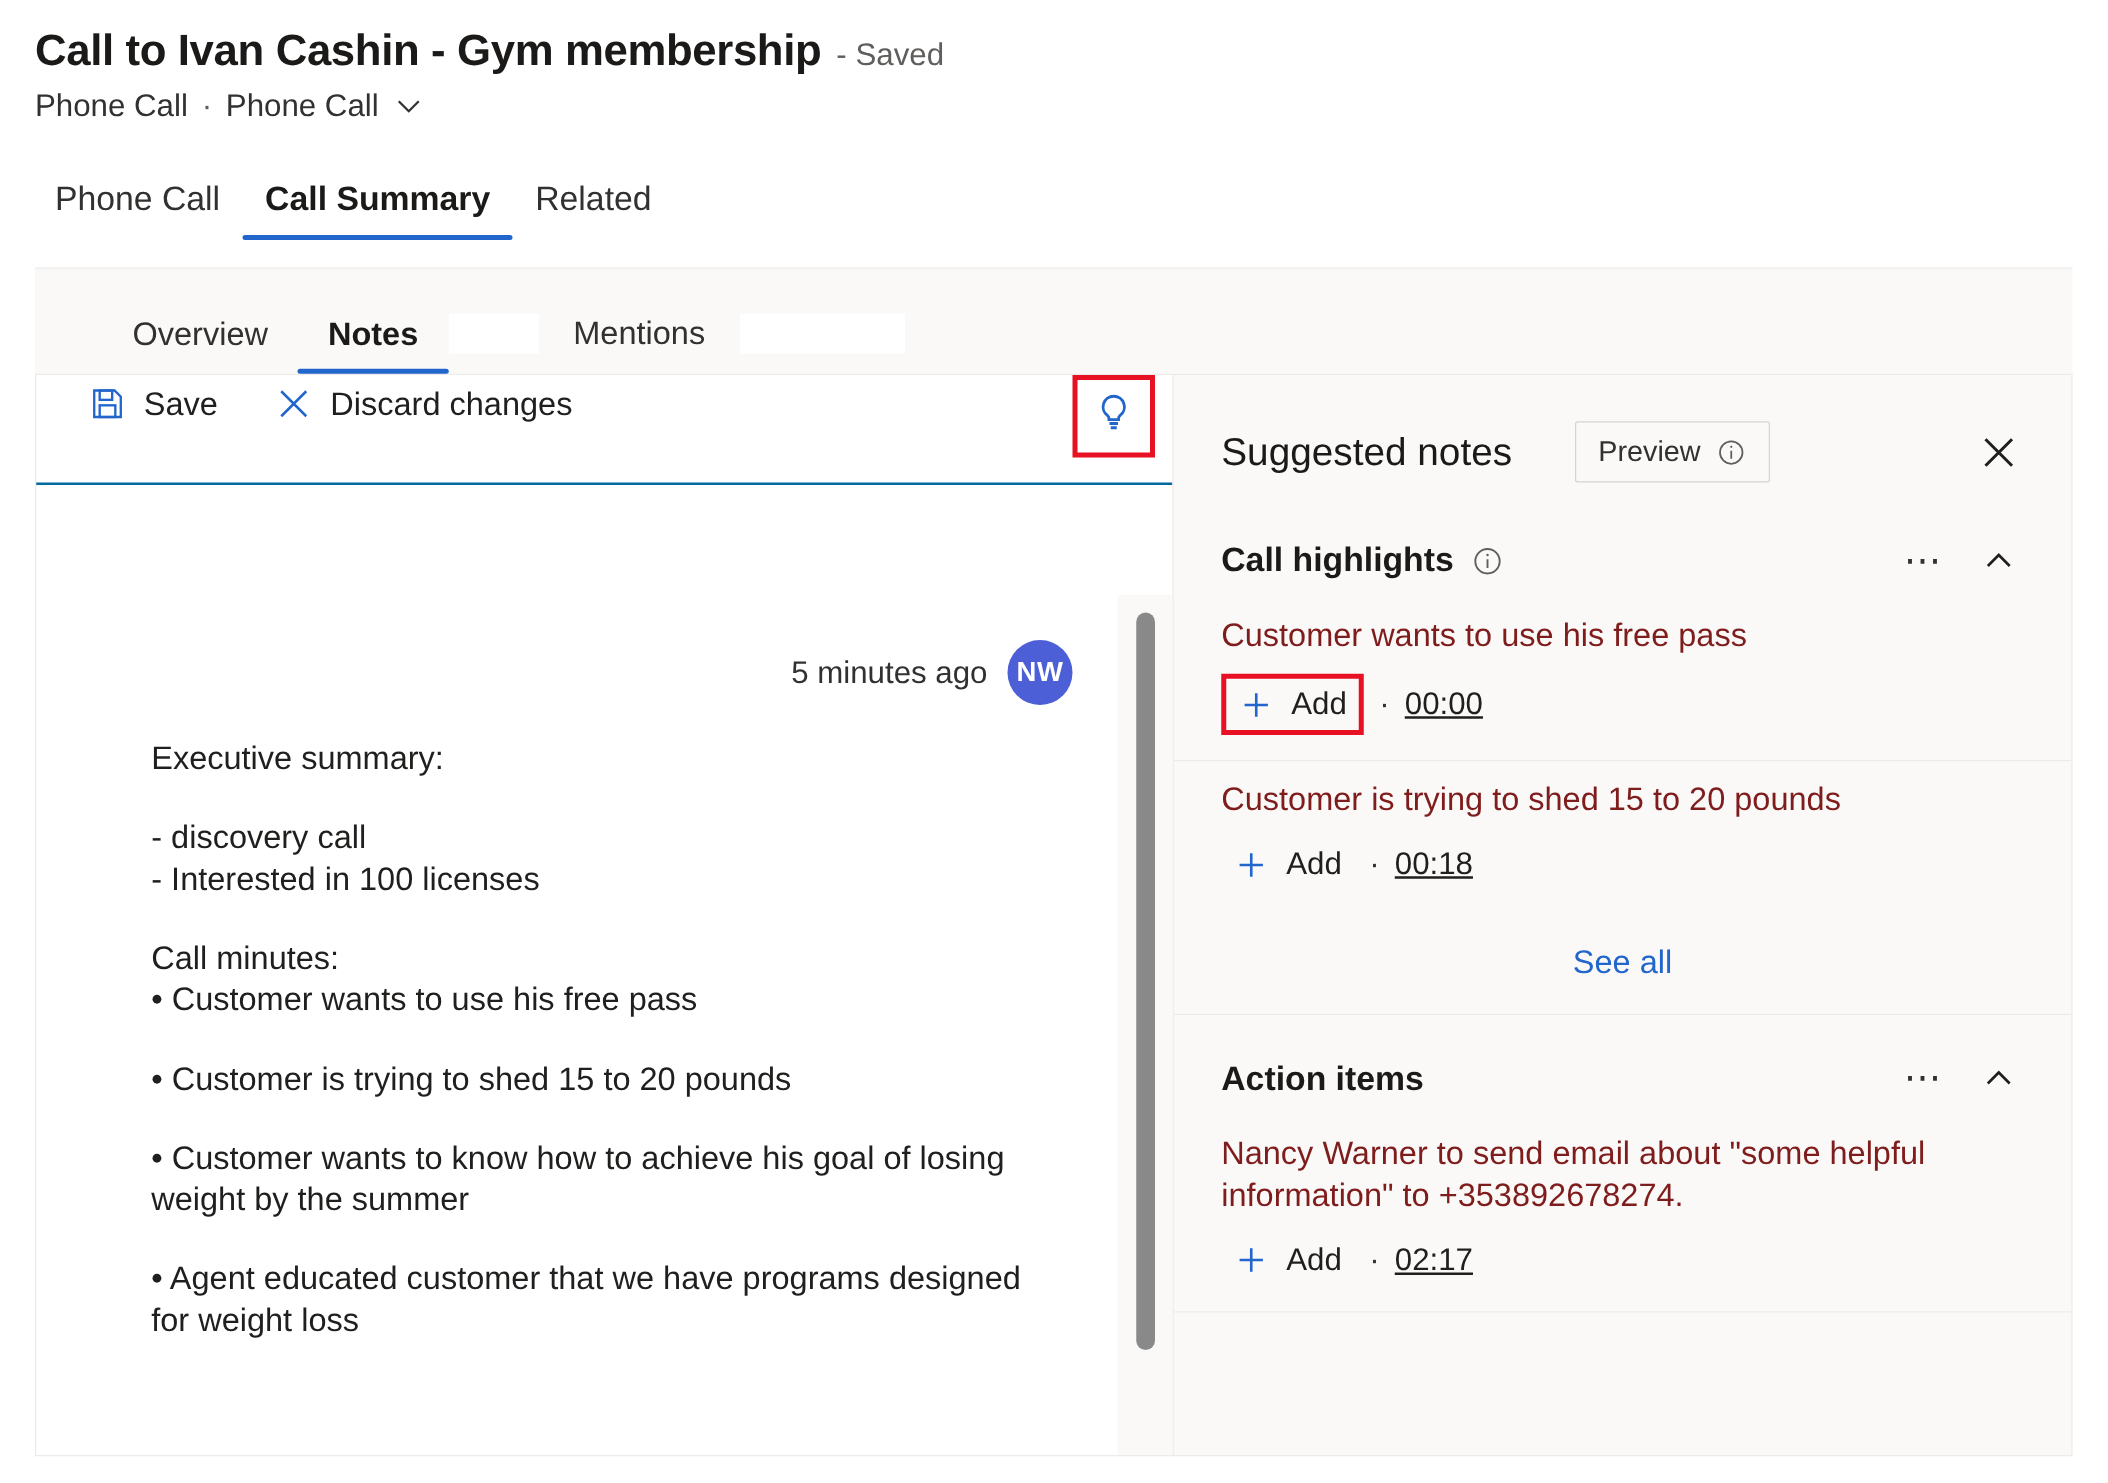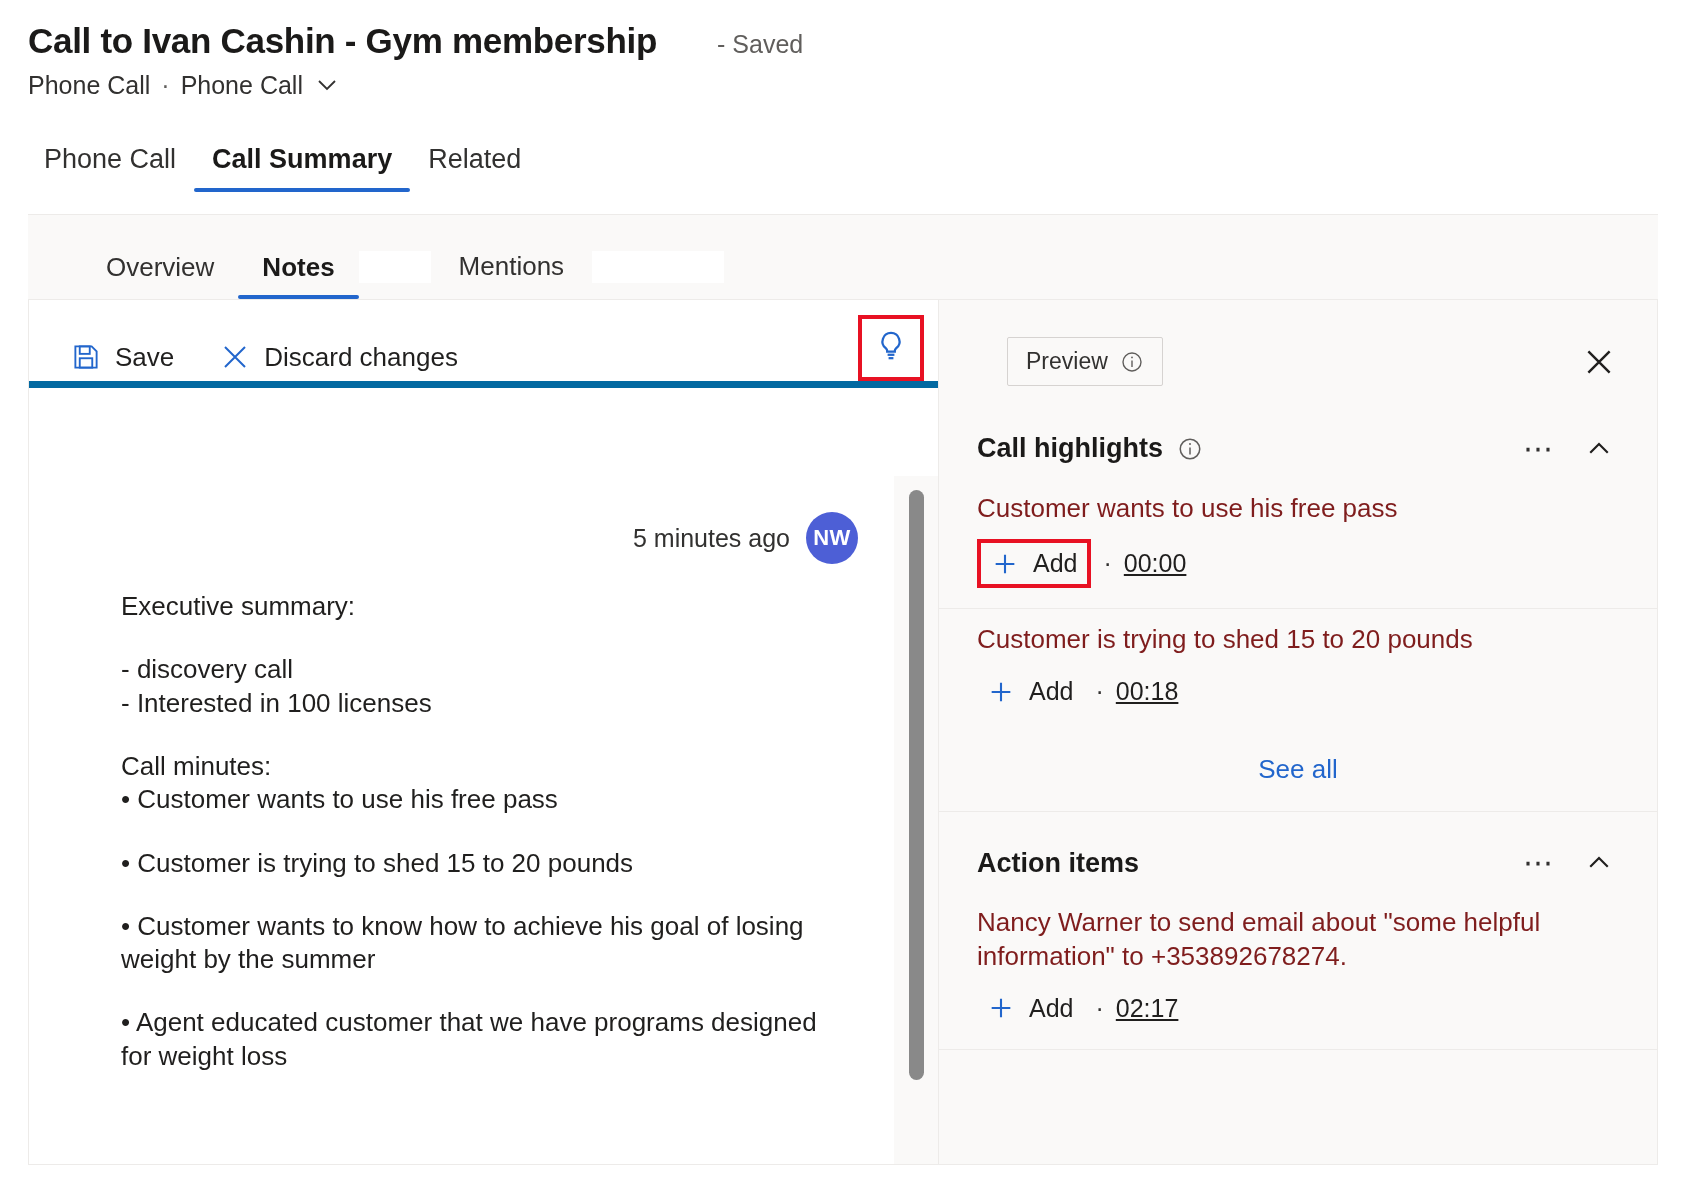--- a/index.html
+++ b/index.html
@@ -6,21 +6,21 @@
   html, body {
     width: 1686px; height: 1186px;
     background: #ffffff;
     font-family: "Liberation Sans", sans-serif;
     color: #201f1e;
     overflow: hidden;
   }
 
   
   .page-header { padding: 22px 0 0 28px; }
-  .title-row { display: flex; align-items: baseline; gap: 48px; }
+  .title-row { display: flex; align-items: baseline; }
   .rec-title {
     font-size: 35px; font-weight: bold; letter-spacing: -0.3px;
     color: #1b1a19; line-height: 1.1;
   }
   .saved-state {
     font-size: 25px; color: #605e5c; margin-left: 12px; font-weight: normal;
   }
   .breadcrumb-row {
     display: flex; align-items: center; margin-top: 10px; gap: 0px;
   }
@@ -79,22 +79,22 @@
     height: 866px;
   }
 
   
   .notes-card {
     width: 910px; background: #ffffff;
     border: 1px solid #edebe9; border-right: none;
     display: flex; flex-direction: column;
   }
   .notes-toolbar {
-    height: 88px; display: flex; align-items: flex-end;
-    border-bottom: 7px solid #0369a1; padding: 0 14px 0 28px;
+    height: 88px; display: flex; align-items: flex-start;
+    border-bottom: 2px solid #0369a1; padding: 0 14px 0 28px;
   }
   .tb-btn {
     display: flex; align-items: center; gap: 14px;
     font-size: 26px; color: #201f1e; padding: 8px 14px; cursor: pointer;
   }
   .tb-icon { display: inline-flex; color: #2266cc; }
   .tb-spacer { flex: 1; }
   .bulb-box {
     border: 4px solid #e81123; width: 66px; height: 66px;
     display: flex; align-items: center; justify-content: center;
@@ -285,20 +285,21 @@
         <div class="scroll-strip">
           <div class="scroll-thumb"></div>
         </div>
       </div>
 
     </div>
 
     <div class="sug-pane">
 
       <div class="sug-header">
+        <span class="sug-title">Suggested notes</span>
         <span class="preview-badge">
           <span>Preview</span>
           <span class="info-i">
             <svg width="24" height="24" viewBox="0 0 24 24" fill="none" stroke="#605e5c" stroke-width="1.4">
               <circle cx="12" cy="12" r="9"></circle>
                 <path d="M12 10.5v6.5"></path>
                 <circle cx="12" cy="7.4" r="0.9" fill="#605e5c" stroke="none"></circle>
             </svg>
           </span>
         </span>

